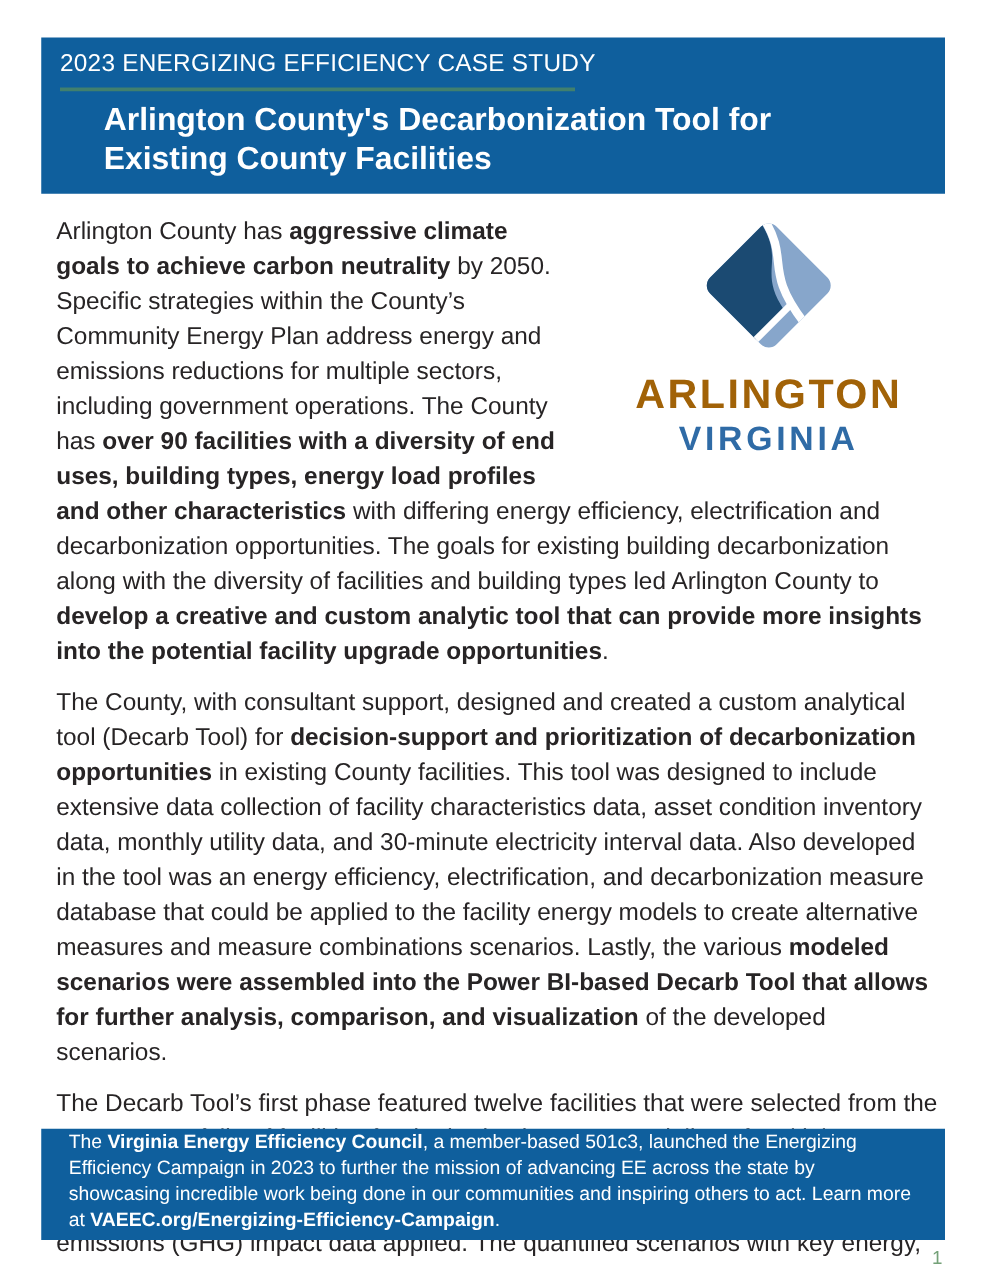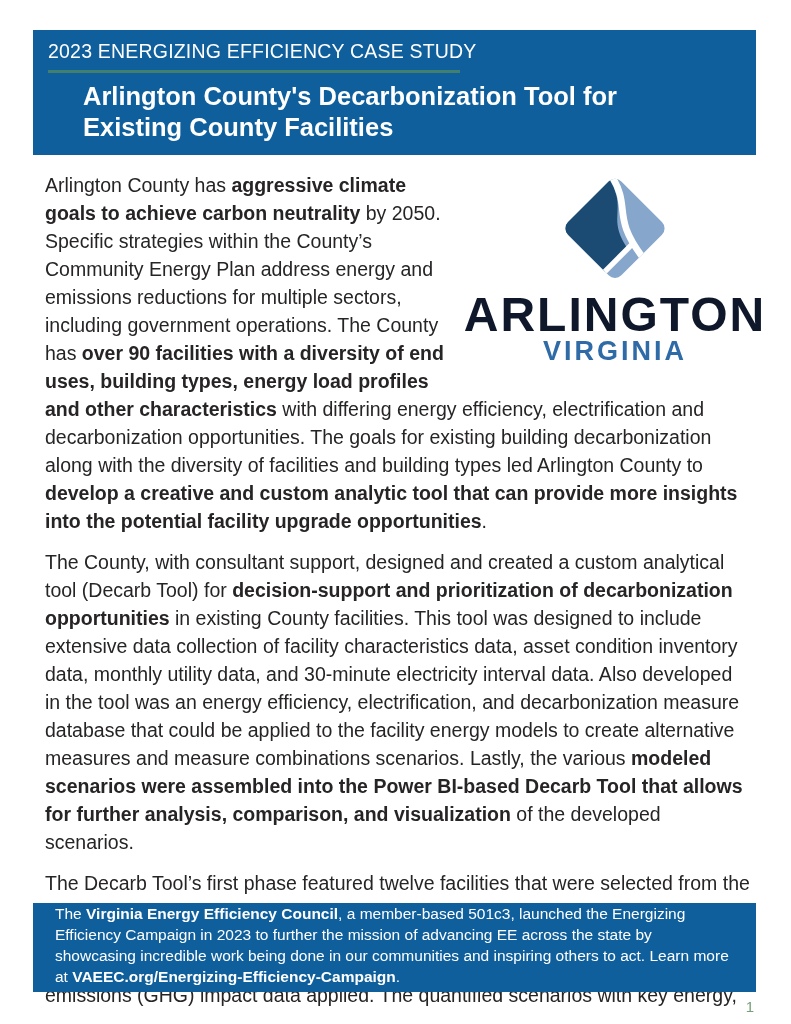--- a/index.html
+++ b/index.html
@@ -15,21 +15,21 @@
 
   
   .content{position:absolute;left:45px;top:171px;width:706px;color:#272425;
            font-size:19.5px;line-height:28px;}
   .content p{margin:0 0 13px 0;}
   .b{font-weight:bold;}
 
   
   .logo-float{float:right;width:272px;height:200px;margin:0 0 24px 20px;
               display:flex;flex-direction:column;align-items:center;}
-  .wordmark{font-size:48px;font-weight:bold;color:#0f172a;letter-spacing:2px;line-height:42px;margin-top:1px;}
+  .wordmark{font-size:33px;font-weight:bold;color:#a16207;letter-spacing:2px;line-height:42px;margin-top:1px;}
   .subtext{font-size:27px;color:#2f6ba6;letter-spacing:3px;line-height:30px;font-weight:700;}
 
   
   .footer{position:absolute;left:33px;top:903px;width:723px;height:89px;background:#0f5f9d;
           box-sizing:border-box;display:flex;align-items:center;padding:0 10px 0 22px;flex-direction:column;}
   .footer-text{flex:1;color:#ffffff;font-size:15.5px;line-height:21px;padding-right:10px;}
   .vaeec{width:108px;flex:none;display:flex;justify-content:center;align-items:flex-start;text-decoration:underline;}
 
   .page-number{position:absolute;top:998px;right:37px;color:#74a178;font-size:15px;}
 </style>

